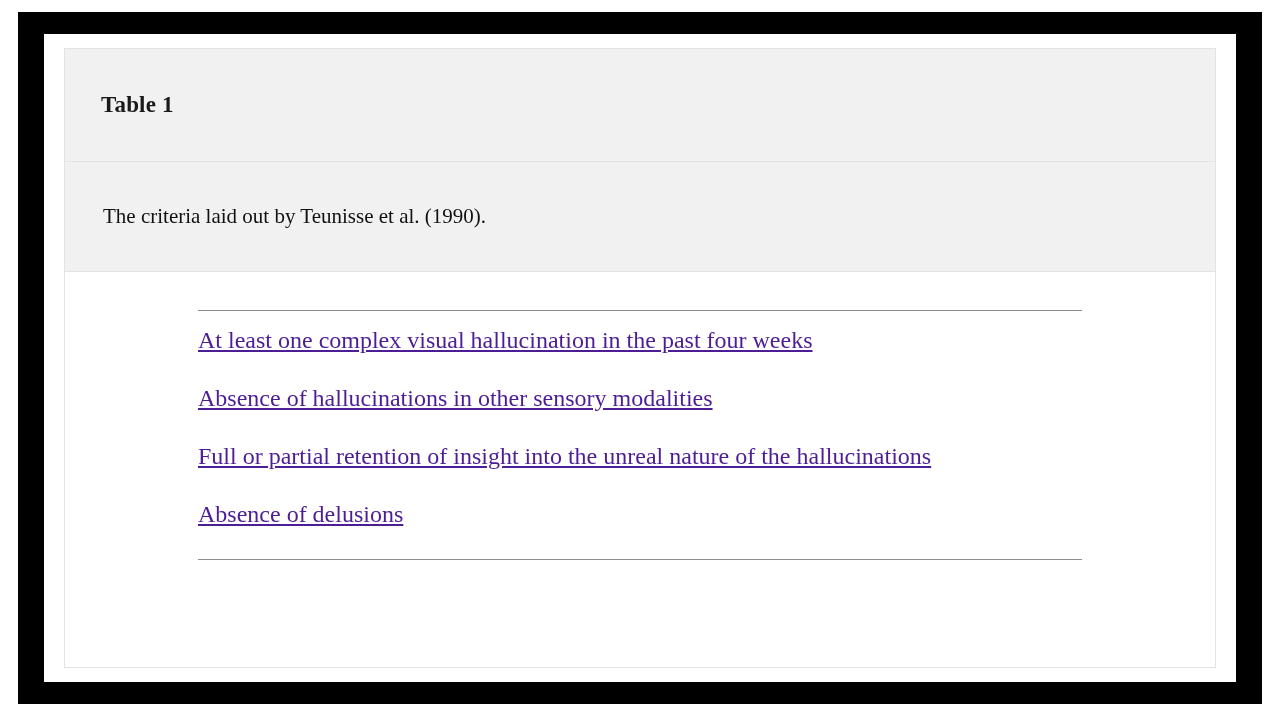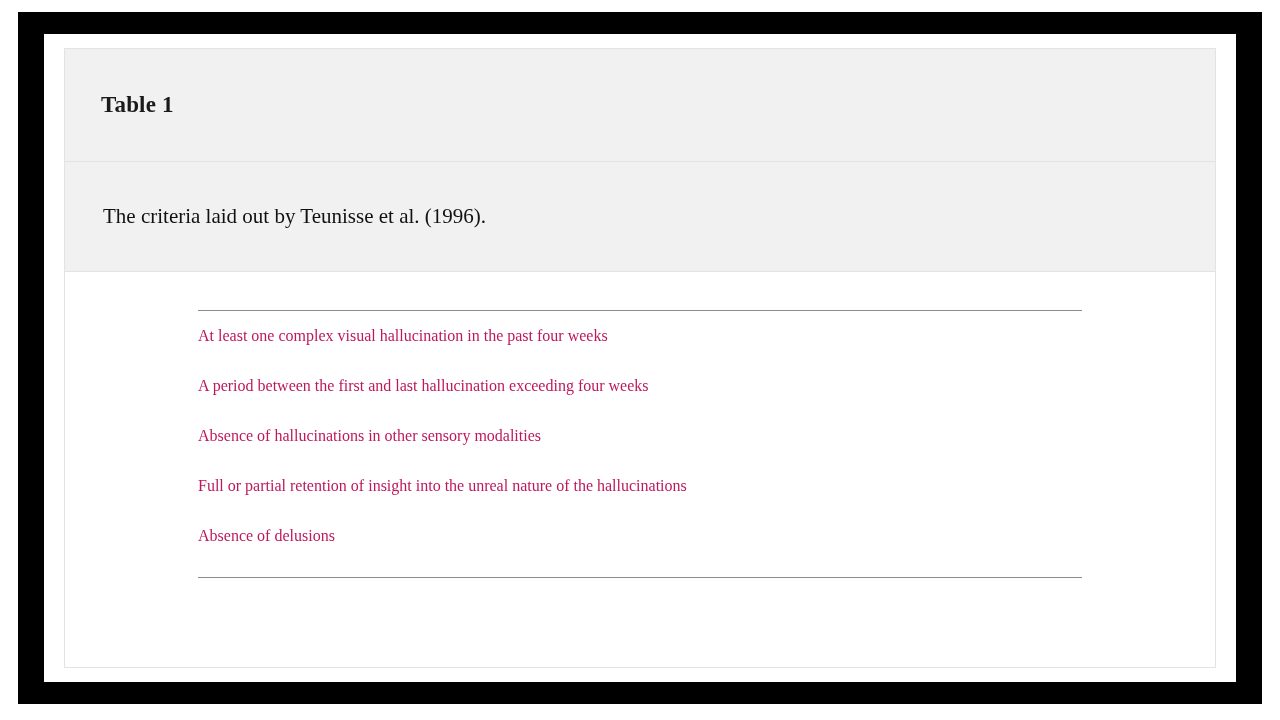--- a/index.html
+++ b/index.html
@@ -103,25 +103,26 @@
     width: 100%;
   }
 
   .criteria-list {
     margin: 0;
     padding: 0;
     list-style: none;
   }
 
   .criteria-item {
-    font-size: 16px;
-    color: #be185d;
+    font-size: 24px;
+    color: #4c1d95;
     line-height: 1.0;
     padding: 17px 0 17px 0;
     white-space: nowrap;
+    text-decoration: underline;
   }
 
   .criteria-item.center {
     text-align: left;
   }
 
   .spacer-bottom {
     height: 16px;
   }
 </style>
@@ -132,30 +133,29 @@
   <div class="frame">
     <div class="page">
 
       <div class="table-card">
 
         <div class="table-header">
           <div class="table-number">Table 1</div>
         </div>
 
         <div class="table-caption-row">
-          <div class="table-caption">The criteria laid out by Teunisse et al. (1996).</div>
+          <div class="table-caption">The criteria laid out by Teunisse et al. (1990).</div>
         </div>
 
         <div class="table-body">
           <div class="rules-wrap">
             <div class="rule"></div>
 
             <ul class="criteria-list">
               <li class="criteria-item">At least one complex visual hallucination in the past four weeks</li>
-              <li class="criteria-item">A period between the first and last hallucination exceeding four weeks</li>
               <li class="criteria-item">Absence of hallucinations in other sensory modalities</li>
               <li class="criteria-item">Full or partial retention of insight into the unreal nature of the hallucinations</li>
               <li class="criteria-item center">Absence of delusions</li>
             </ul>
 
             <div class="spacer-bottom"></div>
             <div class="rule"></div>
           </div>
         </div>
 

